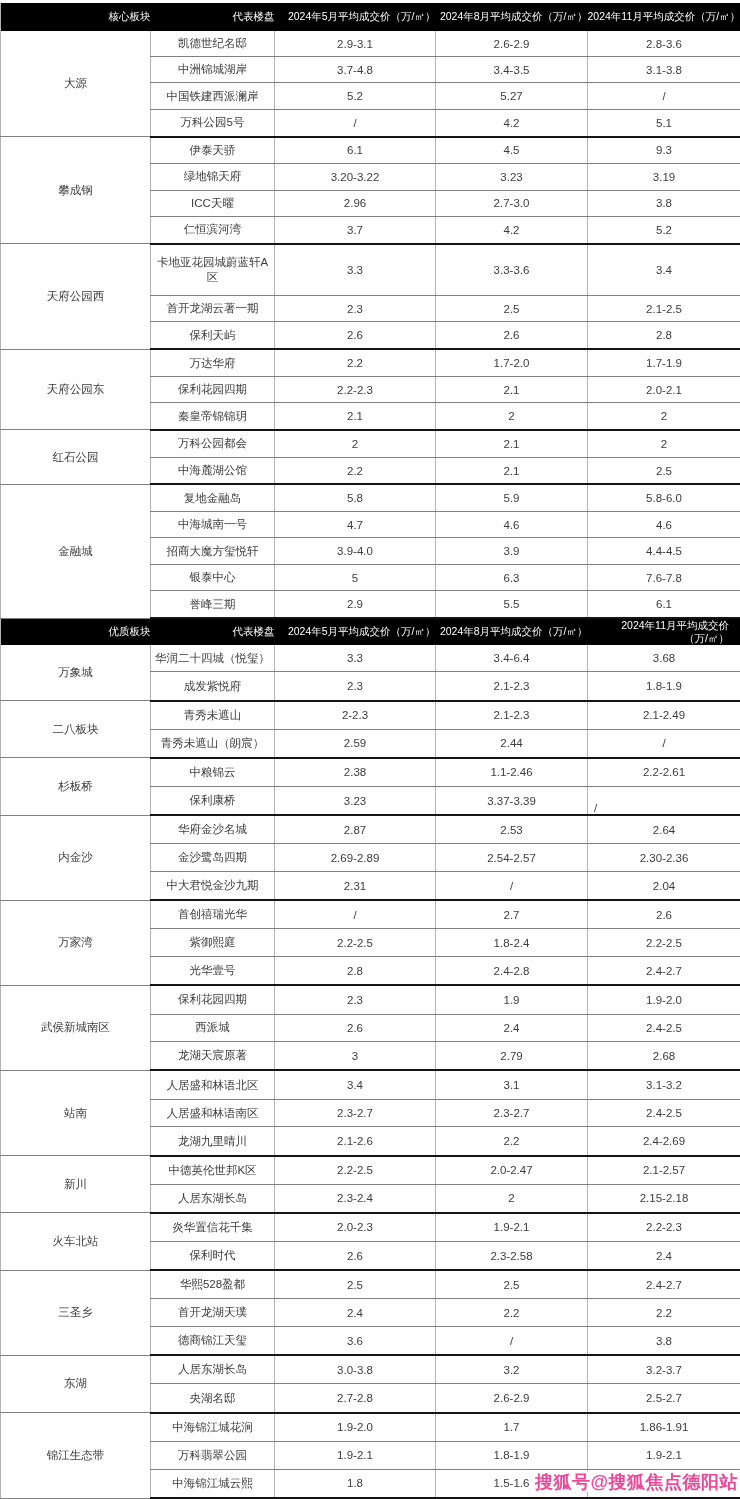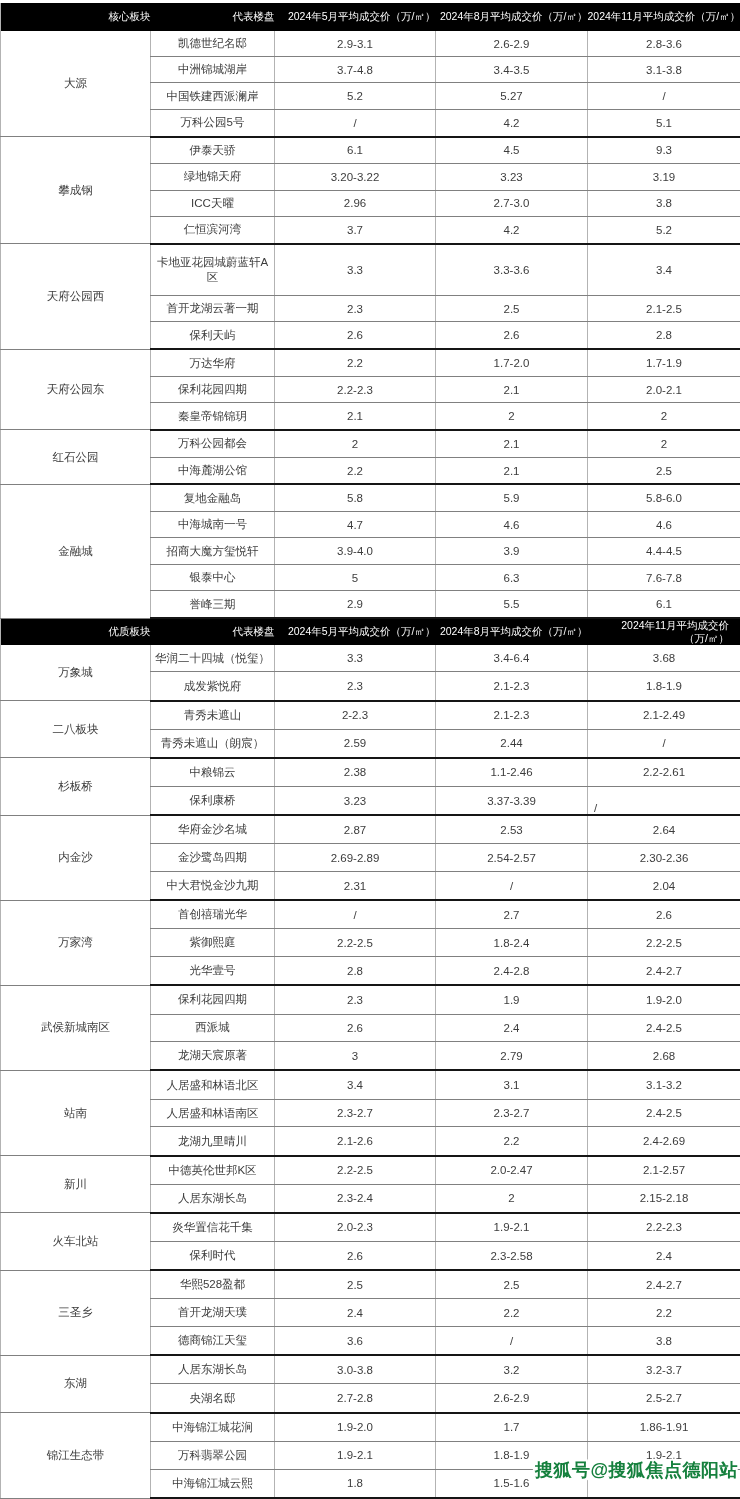--- a/index.html
+++ b/index.html
@@ -55,24 +55,24 @@
   td.low-slash {
     vertical-align: bottom;
     text-align: left;
     padding: 0 0 1px 6px;
     line-height: 10px;
   }
 
   .watermark {
     position: absolute;
     right: 2px;
-    bottom: 17px;
+    bottom: 5px;
     font-size: 18px;
     font-weight: bold;
-    color: #15803d;
+    color: #ec4899;
     letter-spacing: 0.5px;
     text-shadow:
       -2px -2px 0 #fff, 2px -2px 0 #fff, -2px 2px 0 #fff, 2px 2px 0 #fff,
       -2px 0 0 #fff, 2px 0 0 #fff, 0 -2px 0 #fff, 0 2px 0 #fff;
   }
 </style>
 </head>
 <body>
 
 <div class="page">

